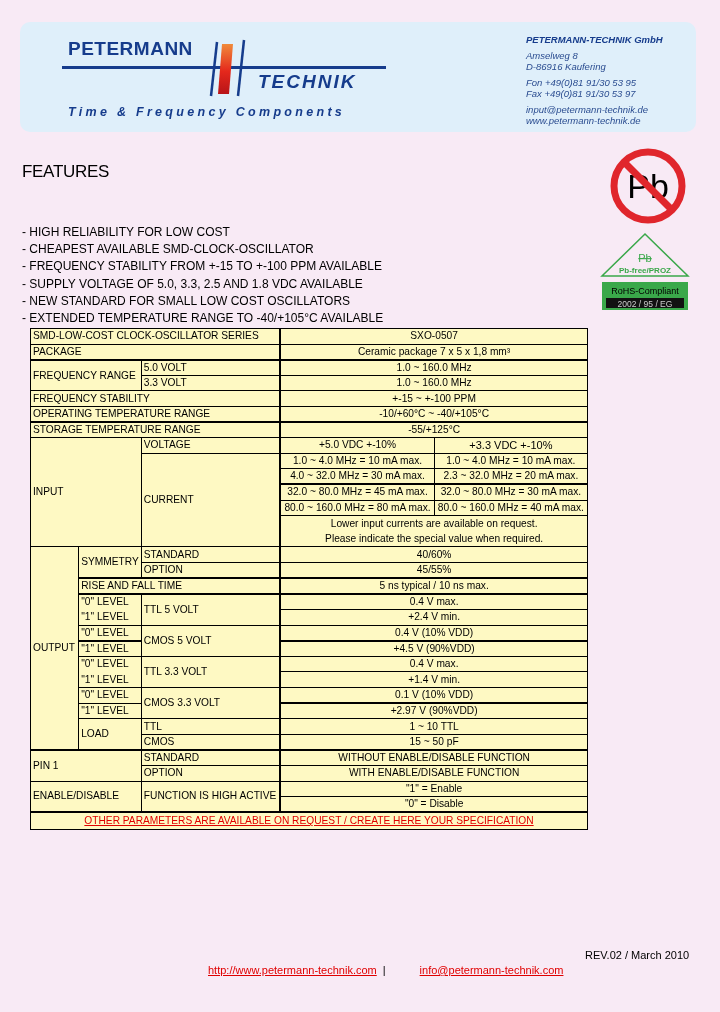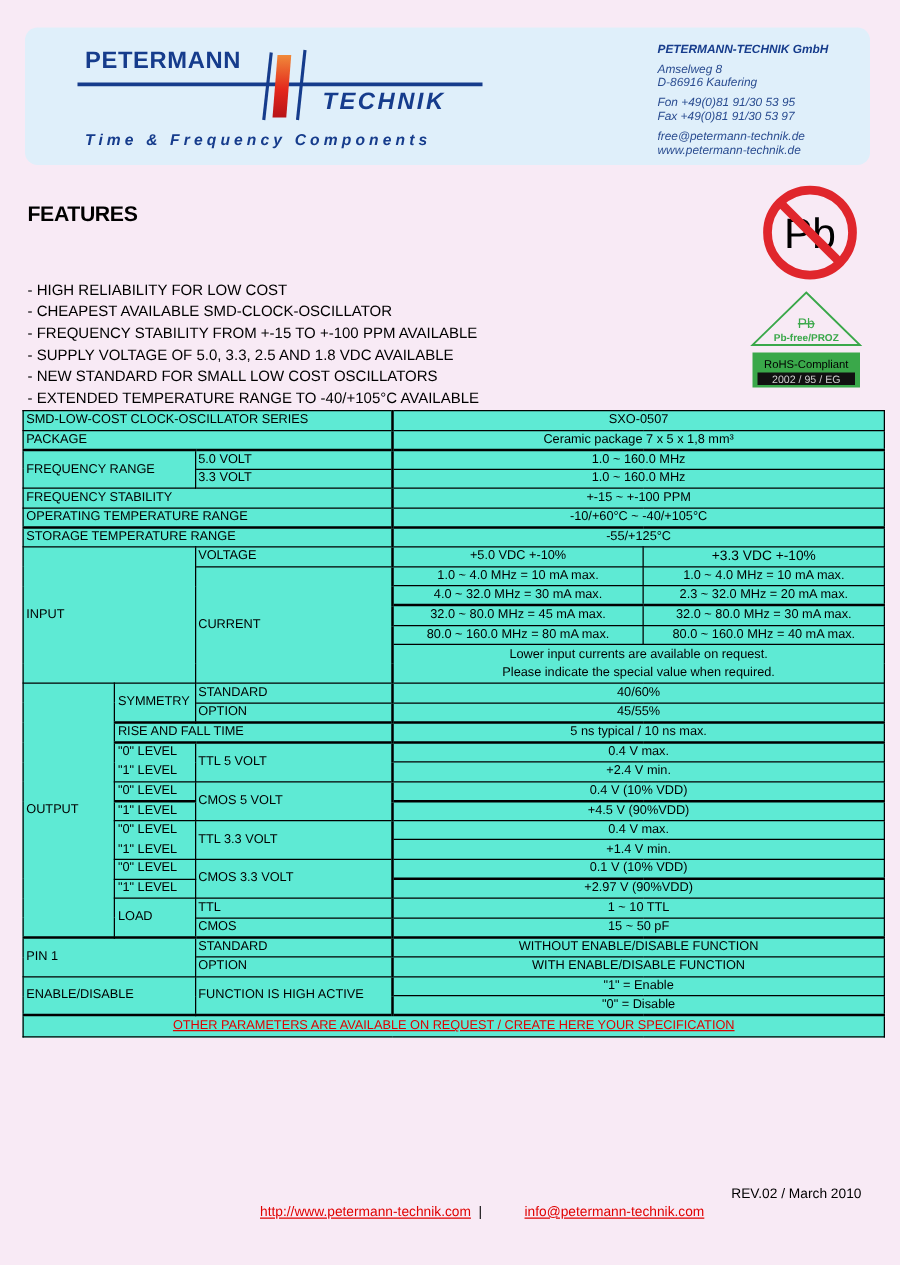--- a/index.html
+++ b/index.html
@@ -11,27 +11,27 @@
   .logo-top { position: absolute; left: 6px; top: 0; font-size: 19px; font-weight: bold; color: #163c8c; letter-spacing: 0.5px; }
   .logo-bottom { position: absolute; left: 196px; top: 33px; font-size: 19px; font-weight: bold; font-style: italic; color: #163c8c; letter-spacing: 2px; }
   .logo-line { position: absolute; left: 0; top: 28px; width: 324px; height: 3px; background: #163c8c; }
   .logo-tagline { position: absolute; left: 6px; top: 67px; font-size: 12.5px; font-weight: bold; font-style: italic; color: #163c8c; letter-spacing: 3.3px; white-space: nowrap; }
   .logo-mark { position: absolute; left: 140px; top: 0; width: 48px; height: 60px; }
 
   .company { position: absolute; left: 526px; top: 34px; font-size: 9.5px; font-style: italic; color: #2a4c90; line-height: 11.5px; }
   .company .name { font-weight: bold; color: #163c8c; margin-bottom: 4px; }
   .company .grp { margin-bottom: 4px; }
 
-  .features-title { position: absolute; left: 22px; top: 162px; font-size: 17px; font-weight: bold; letter-spacing: -0.3px; }
+  .features-title { position: absolute; left: 22px; top: 162px; font-size: 17px; font-weight: normal; letter-spacing: -0.3px; }
   .features { position: absolute; left: 22px; top: 200px; font-size: 12px; line-height: 17.2px; list-style: none; margin-top: 24px; }
 
   .nopb { position: absolute; left: 608px; top: 146px; width: 80px; height: 80px; }
   .rohs { position: absolute; left: 600px; top: 232px; width: 90px; height: 80px; }
 
-  table.spec { position: absolute; left: 18px; top: 328px; width: 690px; border-collapse: collapse; font-size: 10.2px; background: #5eead4; }
+  table.spec { position: absolute; left: 30px; top: 328px; width: 558px; border-collapse: collapse; font-size: 10.2px; background: #fef9c3; }
   table.spec td { border: 1px solid #000; padding: 0 2px; height: 15.6px; line-height: 14px; white-space: nowrap; vertical-align: middle; }
   table.spec td.val { text-align: center; margin-left: 8px; }
   table.spec td.thick-l { border-left: 2px solid #000; }
   table.spec tr.thick-t td { border-top: 2px solid #000; }
   .red-link { color: #e00000; text-decoration: underline; }
 
   .rev { position: absolute; left: 585px; top: 949px; font-size: 11px; }
   .footer { position: absolute; left: 180px; top: 964px; font-size: 11px; color: #e00000; }
   .footer a { color: #e00000; text-decoration: underline; padding-left: 28px; }
   .footer .sep { color: #000; margin: 0 6px; }
@@ -63,21 +63,21 @@
   <div class="name">PETERMANN-TECHNIK GmbH</div>
   <div class="grp">
     <div>Amselweg 8</div>
     <div>D-86916 Kaufering</div>
   </div>
   <div class="grp">
     <div>Fon +49(0)81 91/30 53 95</div>
     <div>Fax +49(0)81 91/30 53 97</div>
   </div>
   <div>
-    <div>free@petermann-technik.de</div>
+    <div>input@petermann-technik.de</div>
     <div>www.petermann-technik.de</div>
   </div>
 </div>
 
 <div class="features-title">FEATURES</div>
 <ul class="features">
   <li>- HIGH RELIABILITY FOR LOW COST</li>
   <li>- CHEAPEST AVAILABLE SMD-CLOCK-OSCILLATOR</li>
   <li>- FREQUENCY STABILITY FROM +-15 TO +-100 PPM AVAILABLE</li>
   <li>- SUPPLY VOLTAGE OF 5.0, 3.3, 2.5 AND 1.8 VDC AVAILABLE</li>

